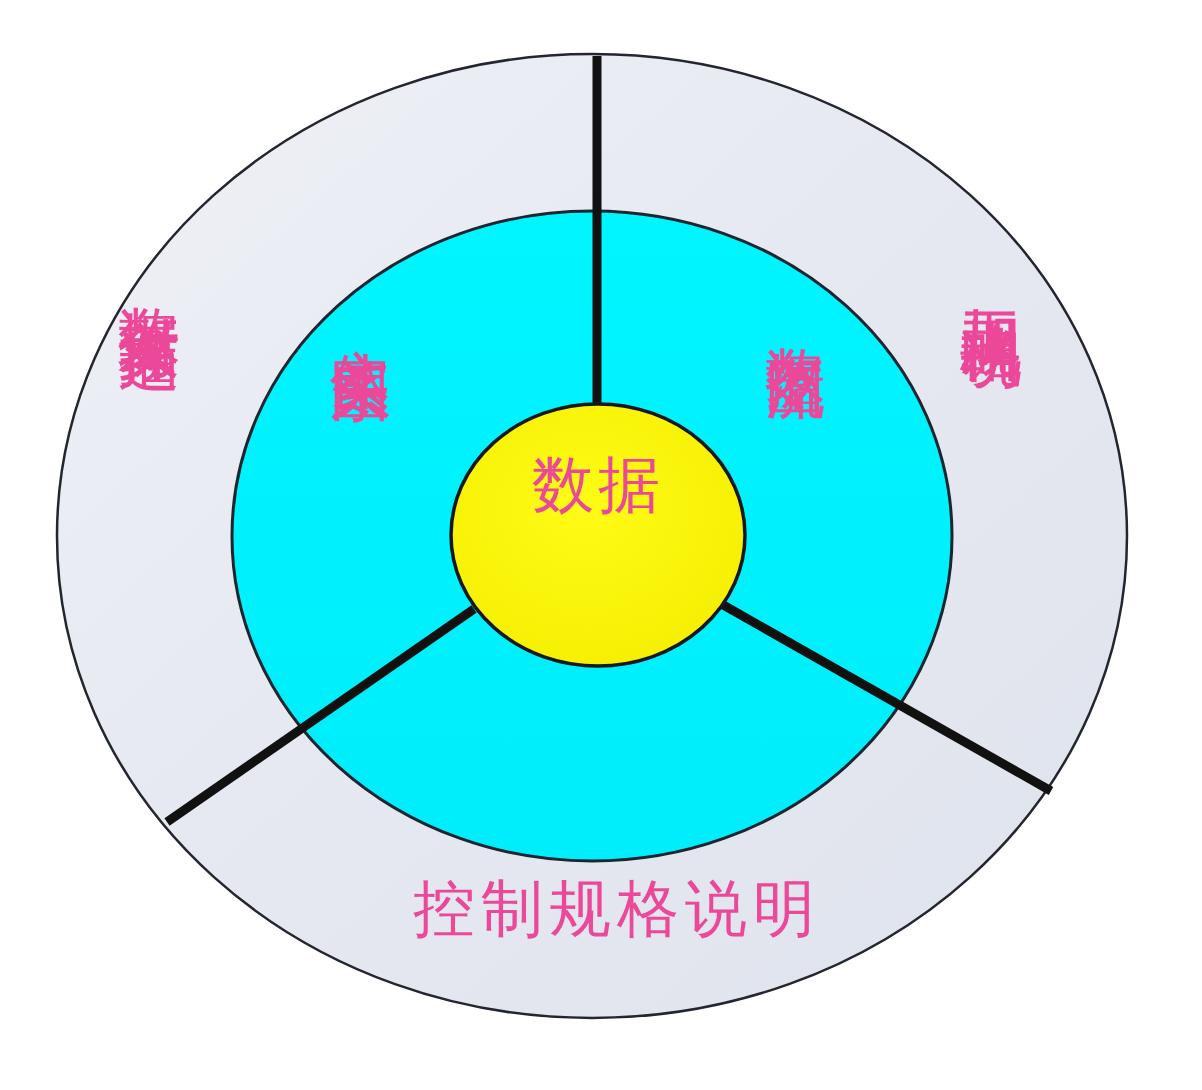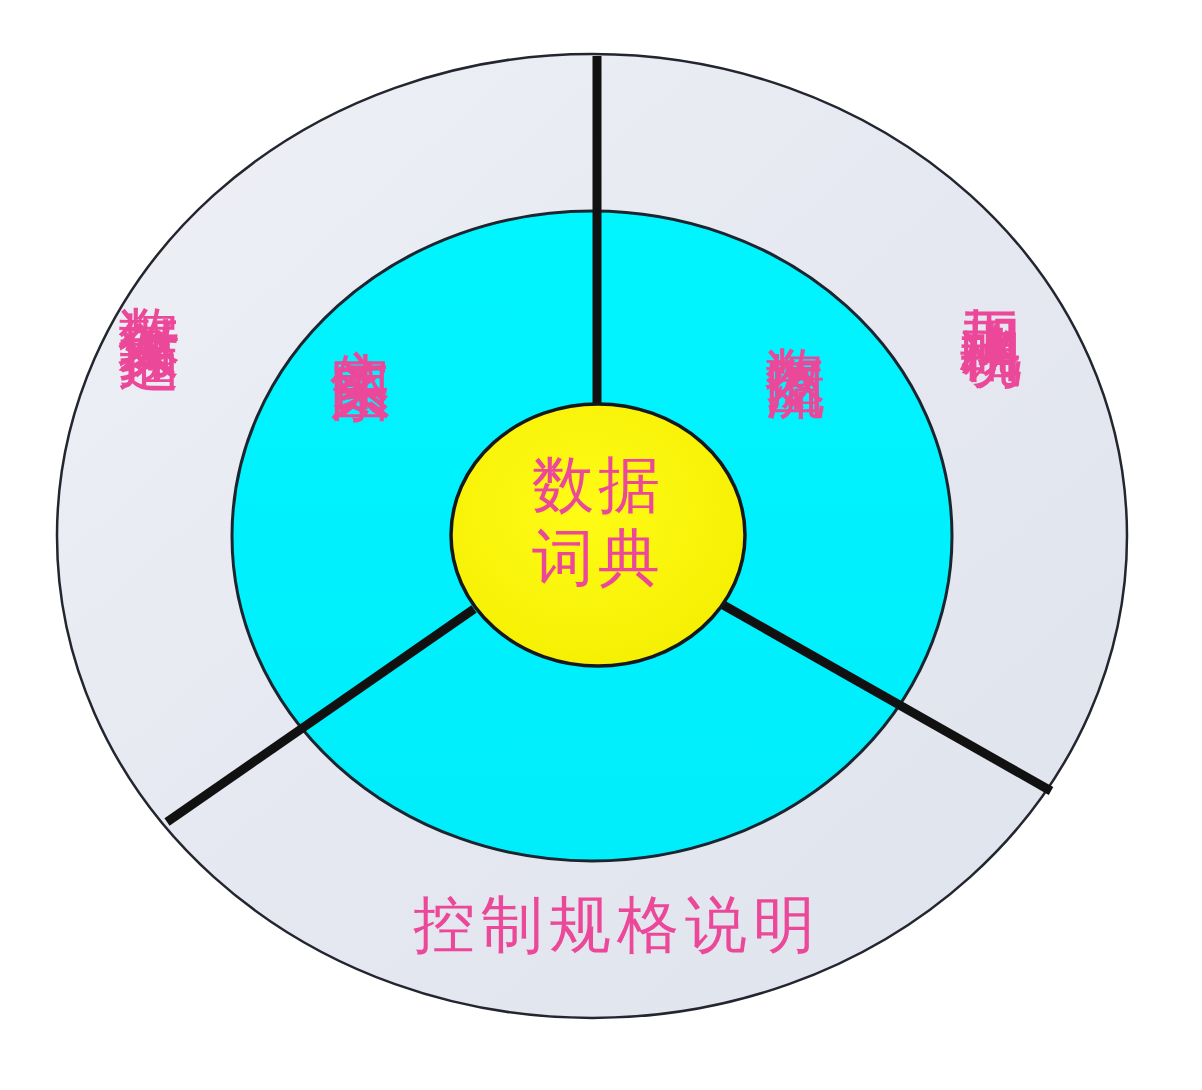--- a/index.html
+++ b/index.html
@@ -47,21 +47,20 @@
     left: 960px;
     top: 258px;
     font-size: 62px;
     letter-spacing: 5px;
   }
   #label-outer-bottom {
     left: 413px;
     top: 878px;
     font-size: 62px;
     letter-spacing: 6px;
-    margin-top: 16px;
   }
   
   #label-inner-left {
     left: 330px;
     top: 300px;
     font-size: 60px;
     letter-spacing: 5px;
   }
   #label-inner-right {
     left: 765px;
@@ -131,16 +130,15 @@
 
   <div class="label-box" id="label-outer-bottom">控制规格说明</div>
 
   <div class="label-box label-vertical" id="label-inner-left">实体关系图</div>
 
   <div class="label-box label-vertical" id="label-inner-right">数据流图</div>
 
 
   <div class="label-box" id="label-core">
     <span class="core-line">数据</span>
-    <span class="core-line">词典</span>
   </div>
 
 </div>
 
 </body></html>

